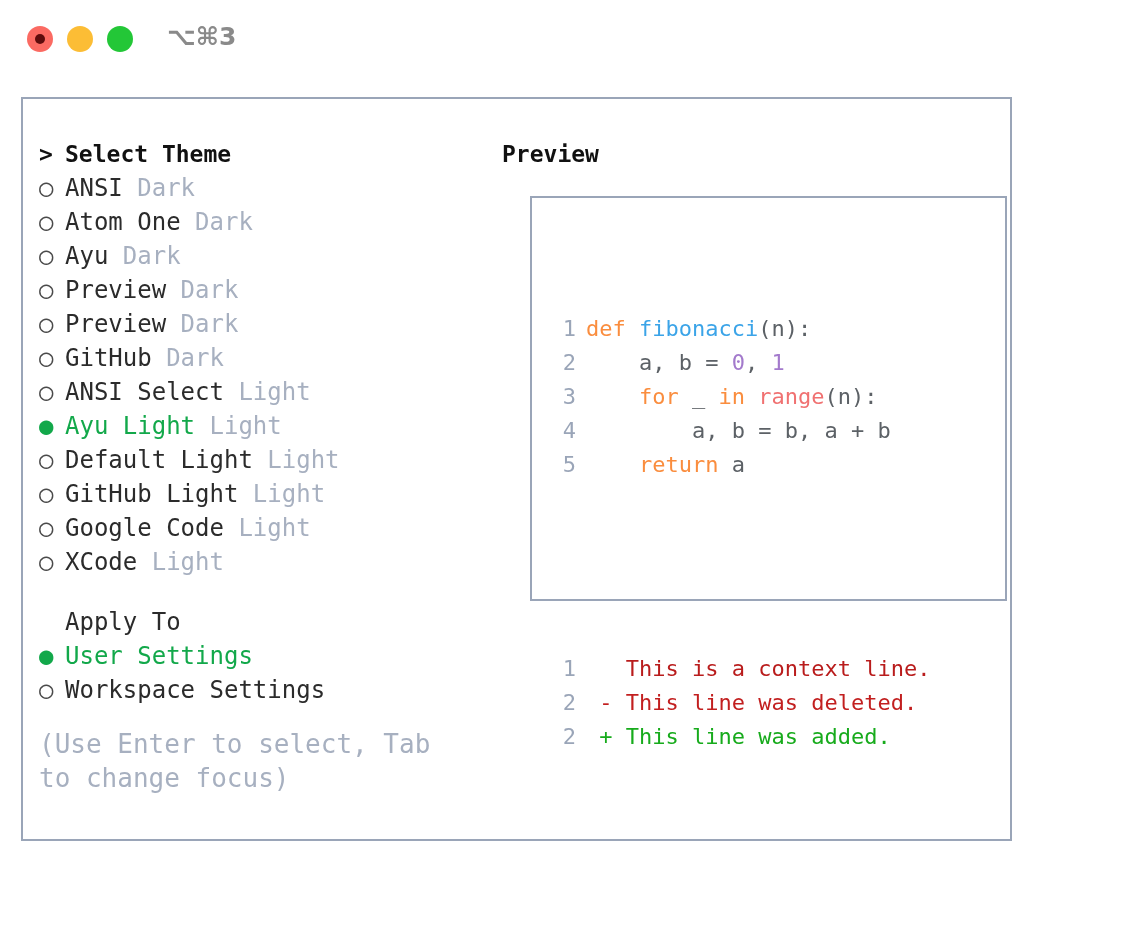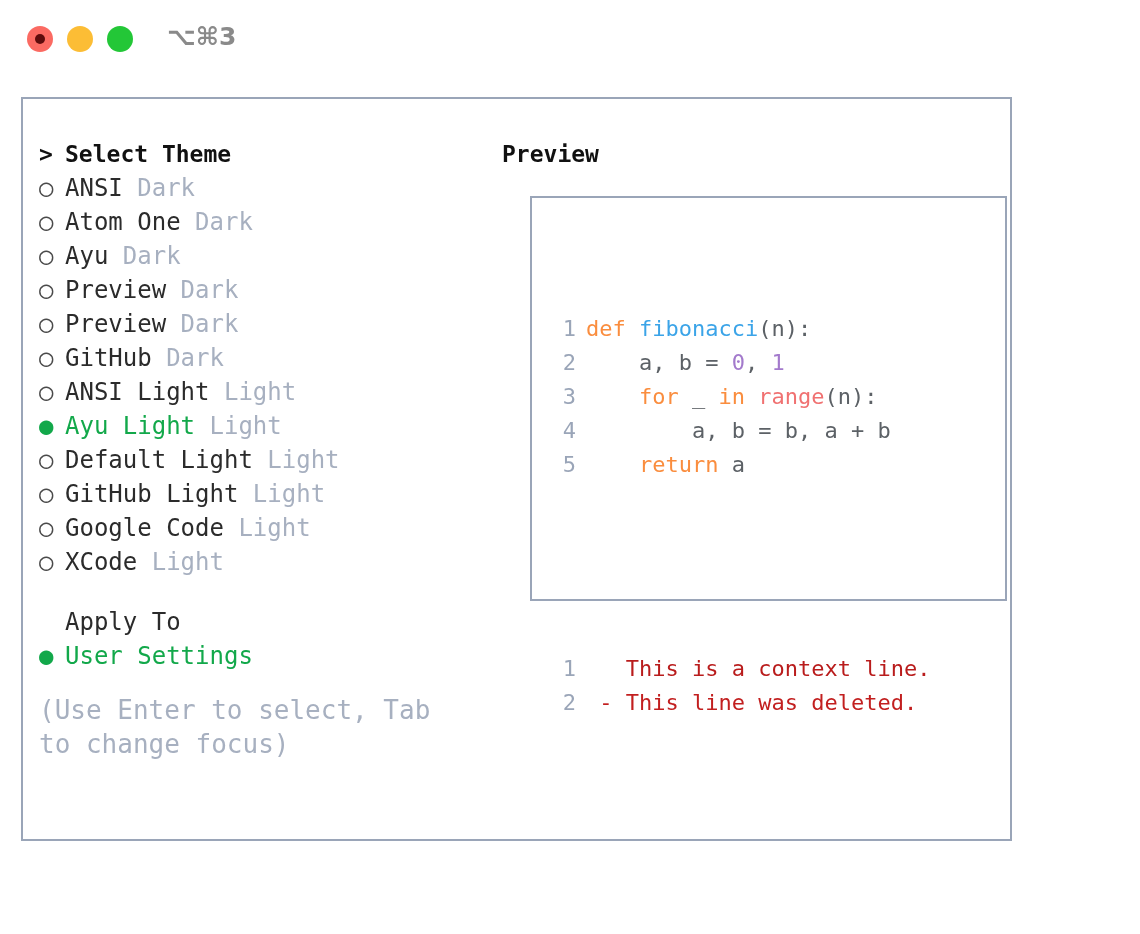--- a/index.html
+++ b/index.html
@@ -195,47 +195,48 @@
 
       <div class="row hdr"><span class="marker">&gt;</span><span>Select Theme</span></div>
 
       <div id="theme-list">
           <div class="row"><span class="bullet-off">○</span><span>ANSI</span><span class="variant"> Dark</span></div>
           <div class="row"><span class="bullet-off">○</span><span>Atom One</span><span class="variant"> Dark</span></div>
           <div class="row"><span class="bullet-off">○</span><span>Ayu</span><span class="variant"> Dark</span></div>
           <div class="row"><span class="bullet-off">○</span><span>Preview</span><span class="variant"> Dark</span></div>
           <div class="row"><span class="bullet-off">○</span><span>Preview</span><span class="variant"> Dark</span></div>
           <div class="row"><span class="bullet-off">○</span><span>GitHub</span><span class="variant"> Dark</span></div>
-          <div class="row"><span class="bullet-off">○</span><span>ANSI Light</span><span class="variant"> Light</span></div>
+          <div class="row"><span class="bullet-off">○</span><span>ANSI Select</span><span class="variant"> Light</span></div>
           <div class="row"><span class="bullet-on">●</span><span class="sel">Ayu Light</span><span class="variant"> Light</span></div>
           <div class="row"><span class="bullet-off">○</span><span>Default Light</span><span class="variant"> Light</span></div>
           <div class="row"><span class="bullet-off">○</span><span>GitHub Light</span><span class="variant"> Light</span></div>
           <div class="row"><span class="bullet-off">○</span><span>Google Code</span><span class="variant"> Light</span></div>
           <div class="row"><span class="bullet-off">○</span><span>XCode</span><span class="variant"> Light</span></div>
         </div>
 
       <div class="spacer-sm"></div>
 
       <div class="row applyto-label">Apply To</div>
 
       <div id="apply-list">
           <div class="row"><span class="bullet-on">●</span><span class="sel">User Settings</span></div>
+          <div class="row"><span class="bullet-off">○</span><span>Workspace Settings</span></div>
         </div>
 
       <div class="spacer-md"></div>
 
       <div class="hint">(Use Enter to select, Tab to change focus)</div>
     </div>
 
     <div class="right-col">
       <div class="preview-title">Preview</div>
 
       <div class="preview-box">
         <div class="code">
           <div id="code-lines"><div style="white-space: pre;"><span class="ln">1</span><span class="tok-kw">def </span><span class="tok-fn">fibonacci</span><span class="tok-punc">(n):</span></div><div style="white-space: pre;"><span class="ln">2</span><span class="tok-txt">    a, b = </span><span class="tok-num">0</span><span class="tok-punc">, </span><span class="tok-num">1</span></div><div style="white-space: pre;"><span class="ln">3</span><span class="tok-txt">    </span><span class="tok-kw">for</span><span class="tok-txt"> _ </span><span class="tok-kw">in</span><span class="tok-txt"> </span><span class="tok-bi">range</span><span class="tok-punc">(n):</span></div><div style="white-space: pre;"><span class="ln">4</span><span class="tok-txt">        a, b = b, a + b</span></div><div style="white-space: pre;"><span class="ln">5</span><span class="tok-txt">    </span><span class="tok-kw">return</span><span class="tok-txt"> a</span></div></div>
           <div class="blankline"></div>
-          <div id="diff-lines"><div style="white-space: pre;"><span class="ln">1</span><span class="diff-ctx">   This is a context line.</span></div><div style="white-space: pre;"><span class="ln">2</span><span class="diff-del"> - This line was deleted.</span></div></div>
+          <div id="diff-lines"><div style="white-space: pre;"><span class="ln">1</span><span class="diff-ctx">   This is a context line.</span></div><div style="white-space: pre;"><span class="ln">2</span><span class="diff-del"> - This line was deleted.</span></div><div style="white-space: pre;"><span class="ln">2</span><span class="diff-add"> + This line was added.</span></div></div>
         </div>
       </div>
     </div>
 
   </div>
 </div>
 
 </body></html>

